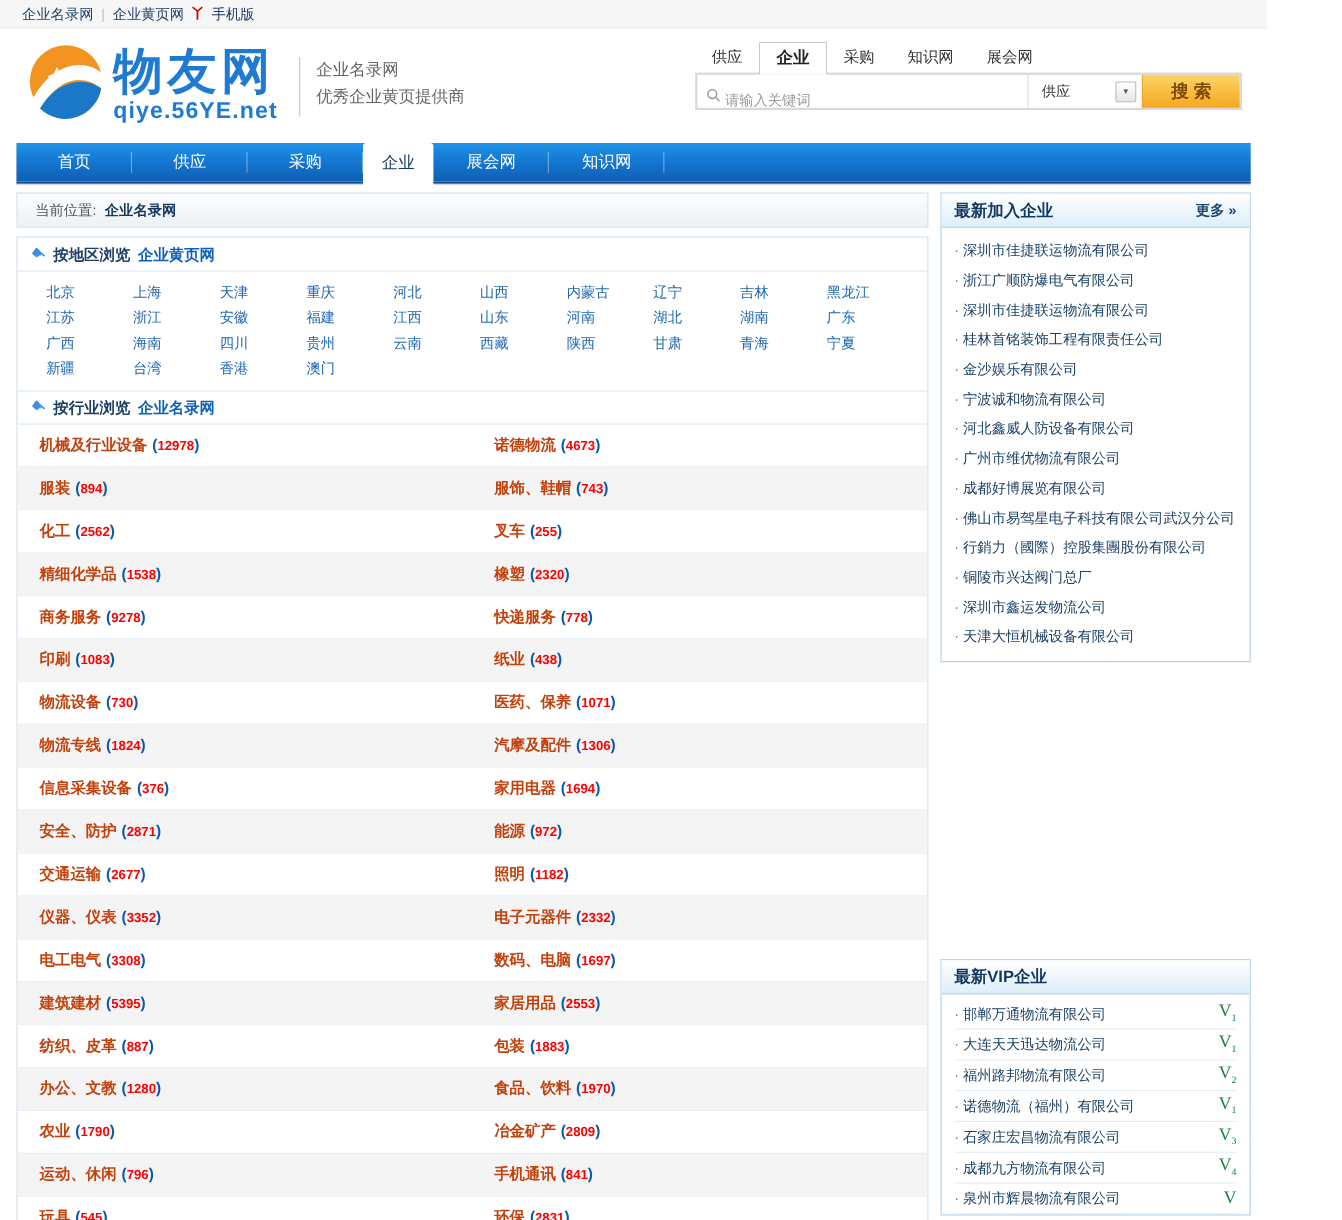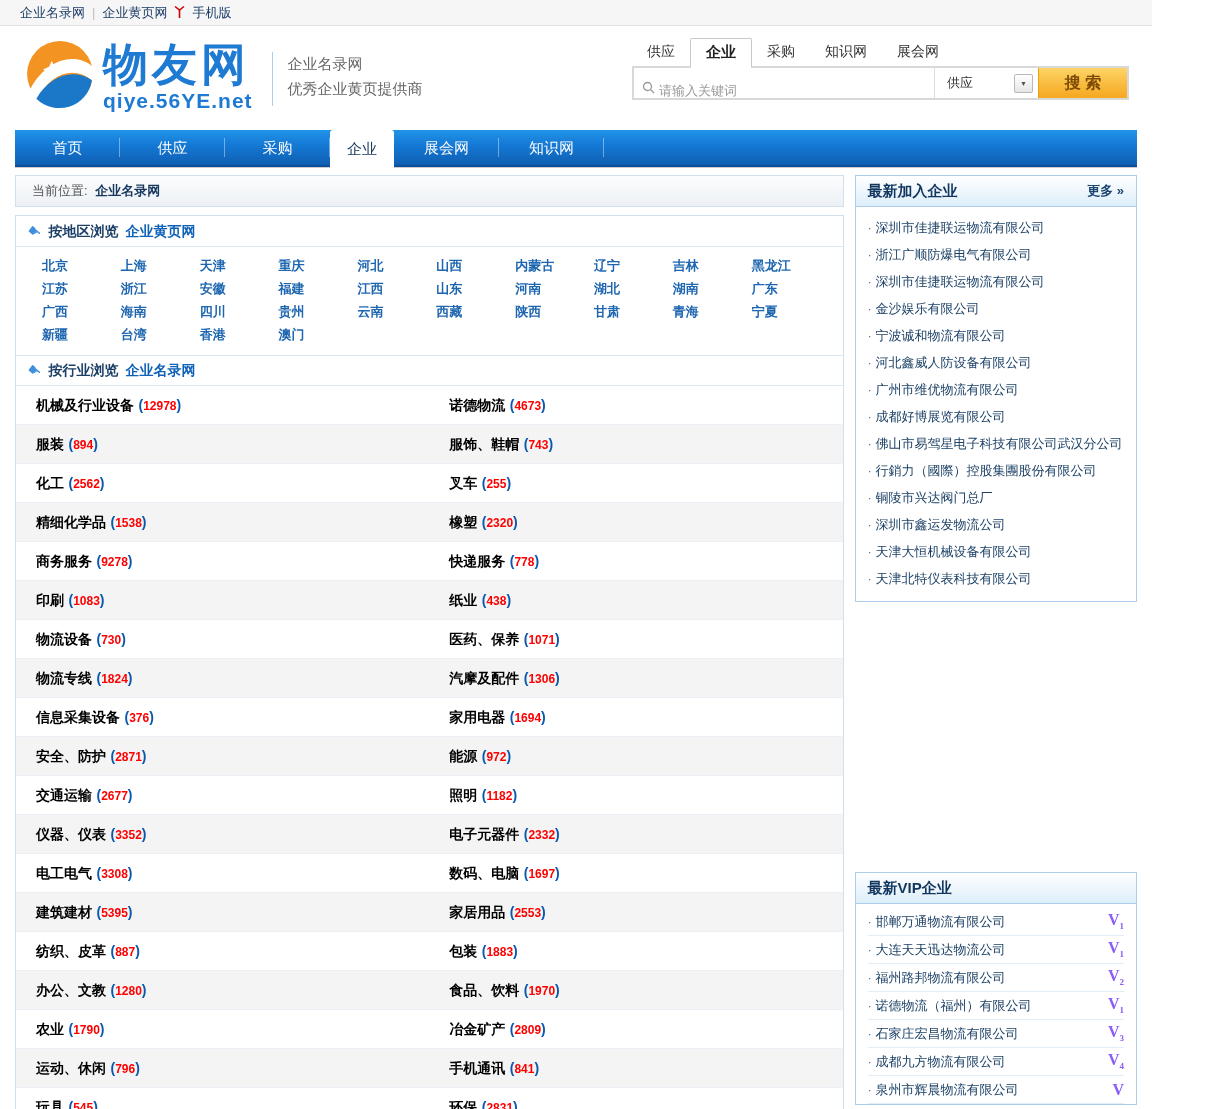--- a/index.html
+++ b/index.html
@@ -65,28 +65,28 @@
   .crumb-current { font-weight:bold; color:#16375e; margin-left:4px; cursor:pointer; }
 
   .left-box { border:1px solid #cfe0ee; }
   .sec-header { height:31px; box-sizing:border-box; line-height:29px; border-bottom:1px solid #d9e8f5;
                 padding-left:12px; font-size:14px; font-weight:bold; color:#1c3f66;
                 display:flex; align-items:center; gap:7px; }
   .sec-header.with-top { border-top:1px solid #d9e8f5; }
   .sec-link { color:#0f62b8; cursor:pointer; }
   .hand-icon { color:#3e8edd; font-size:15px; display:inline-block; transform:rotate(40deg); line-height:1; }
 
-  .region-grid { display:grid; grid-template-columns:repeat(10,1fr); padding:7px 12px 9px 26px;font-weight:bold; }
+  .region-grid { display:grid; grid-template-columns:repeat(10,1fr); padding:7px 12px 9px 26px; }
   .region { font-size:13px; color:#1e66b0; line-height:23px; cursor:pointer; }
 
   .cat-row { display:flex; height:38px; align-items:center; border-top:1px solid #eaf0f6; }
   .cat-row:first-of-type { border-top:none; }
   .cat-row:nth-of-type(even) { background:#f4f4f4; }
   .cat-cell { width:50%; padding-left:20px; box-sizing:border-box; cursor:pointer; white-space:nowrap; }
-  .cat-name { font-size:14px; font-weight:bold; color:#000000; }
+  .cat-name { font-size:14px; font-weight:bold; color:#c2410c; }
   .cat-paren { font-size:14px; font-weight:bold; color:#0a58ad; }
   .cat-count { font-size:12px; font-weight:bold; color:#fe0000; }
 
   
   .sidebar { width:300px; }
   .side-box { border:1px solid #abcde9; box-sizing:border-box; }
   .side-header { height:31px; box-sizing:border-box; background:linear-gradient(#ffffff,#ddeefa);
                  border-bottom:1px solid #abcde9; padding:0 12px; display:flex;
                  justify-content:space-between; align-items:center; font-size:15px; font-weight:bold;
                  color:#12375f; }
@@ -94,22 +94,22 @@
   .side-list { padding:7px 12px 9px; }
   .company-item { line-height:27px; font-size:13px; color:#1c4166; cursor:pointer;
                   white-space:nowrap; overflow:hidden; }
   .company-item::before { content:"· "; color:#5a7394; }
   .vip-box { margin-top:270px; }
   .vip-list { padding:4px 12px 0; }
   .vip-item { display:flex; justify-content:space-between; align-items:center; height:27px;
               border-bottom:1px solid #e3edf6; font-size:13px; color:#1c4166; cursor:pointer;
               white-space:nowrap; }
   .vip-name::before { content:"· "; color:#5a7394; }
-  .vip-badge { font-family:"Liberation Serif","DejaVu Serif",serif; font-weight:bold; font-size:16px;
-               color:#8b5cf6; line-height:1; }
+  .vip-badge { font-family:"Liberation Serif","DejaVu Serif",serif; font-weight:normal; font-size:16px;
+               color:#15803d; line-height:1; }
   .vip-badge sub { font-size:9px; }
 </style>
 </head>
 <body>
 
 <div class="page">
 
   <div class="topbar">
     <span class="tb-link">企业名录网</span>
     <span class="tb-sep"></span>
@@ -392,20 +392,21 @@
           <span class="more-link">更多 »</span>
         </div>
         <div class="side-list">
 
             <div class="company-item">深圳市佳捷联运物流有限公司</div>
 
             <div class="company-item">浙江广顺防爆电气有限公司</div>
 
             <div class="company-item">深圳市佳捷联运物流有限公司</div>
 
+            <div class="company-item">桂林首铭装饰工程有限责任公司</div>
 
             <div class="company-item">金沙娱乐有限公司</div>
 
             <div class="company-item">宁波诚和物流有限公司</div>
 
             <div class="company-item">河北鑫威人防设备有限公司</div>
 
             <div class="company-item">广州市维优物流有限公司</div>
 
             <div class="company-item">成都好博展览有限公司</div>
@@ -413,21 +414,20 @@
             <div class="company-item">佛山市易驾星电子科技有限公司武汉分公司</div>
 
             <div class="company-item">行銷力（國際）控股集團股份有限公司</div>
 
             <div class="company-item">铜陵市兴达阀门总厂</div>
 
             <div class="company-item">深圳市鑫运发物流公司</div>
 
             <div class="company-item">天津大恒机械设备有限公司</div>
 
-            <div class="company-item">天津北特仪表科技有限公司</div>
 
         </div>
       </div>
 
       <div class="side-box vip-box">
         <div class="side-header">
           <span>最新VIP企业</span>
         </div>
         <div class="vip-list">
 

